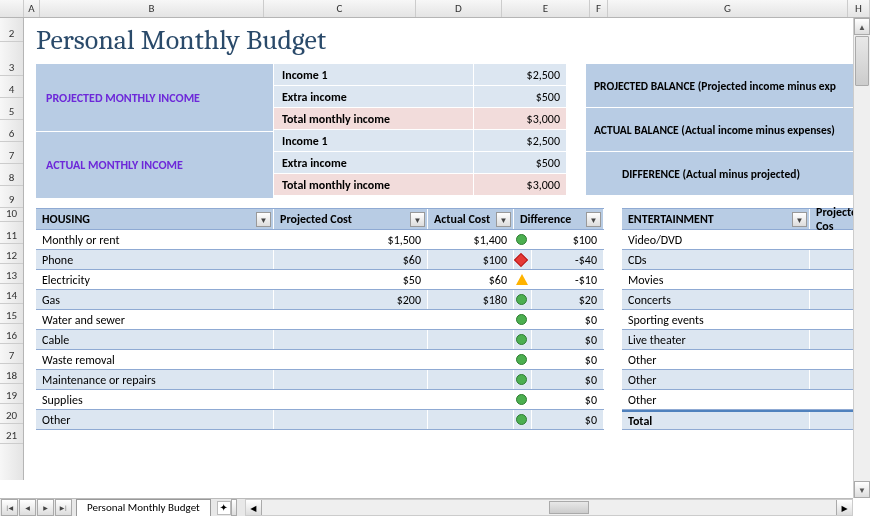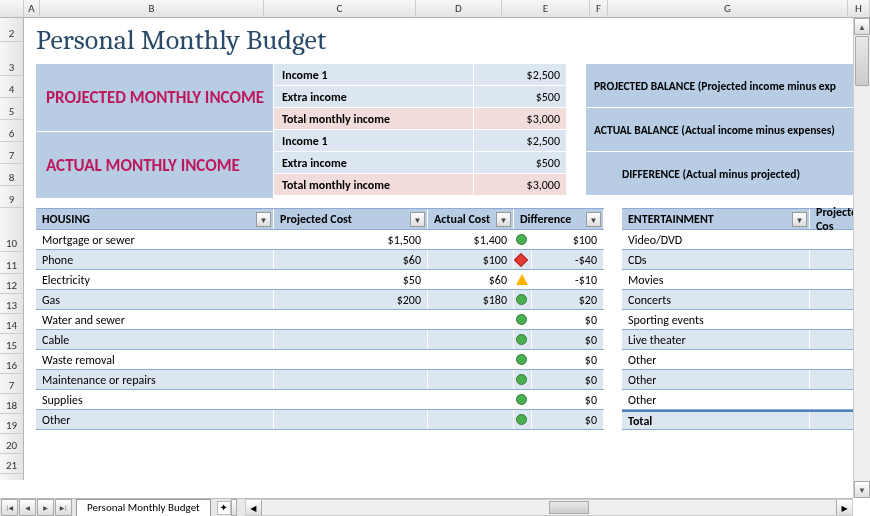--- a/index.html
+++ b/index.html
@@ -10,21 +10,21 @@
 .col-heads .c { text-align: center; border-right: 1px solid #ccc; line-height: 18px; }
 
 .body-wrap { display: flex; height: 462px; }
 .row-heads { width: 24px; background: linear-gradient(to right,#f7f7f7,#e4e4e4); border-right: 1px solid #b5b5b5; font-size: 11px; color: #333; text-align: center; display:flex; flex-direction:column;}
 .row-heads .r { border-bottom: 1px solid #ccc; display:flex; align-items:flex-end; justify-content:center; padding-bottom:1px;}
 
 .sheet { position: relative; flex:1; overflow:hidden; background:#fff;}
 .cell-area { position:absolute; top:0; left:0; right:0;}
 
 .title { font-family: Cambria, Georgia, serif; font-size: 28px; color:#2a4a6a; padding: 6px 0 8px 12px; }
-.plabel { width: 240px; background:#b8cce4; display:flex; align-items:center; padding-left:10px; font-weight:bold; font-size:17px; color:#be185d; border-right:3px solid #fff;}
+.plabel { width: 240px; background:#b8cce4; display:flex; align-items:center; padding-left:10px; font-weight:bold; font-size:12px; color:#6d28d9; border-right:3px solid #fff;}
 .pfield { width:200px; display:flex; align-items:center; padding-left:8px; font-weight:bold; border-right:1px solid #fff;}
 .pval { width:92px; display:flex; align-items:center; justify-content:flex-end; padding-right:6px;}
 .lightblue { background:#dce6f1; }
 .pinkish { background:#f2dcdb; }
 .balance { flex:1; background:#b8cce4; display:flex; align-items:center; padding-left:8px; font-weight:bold; font-size:11.5px;}
 
 .tbl { margin-top:10px; }
 .tbl-head { display:flex; height:22px; background:#b8cce4; font-weight:bold; font-size:12px; border-top:1px solid #8faad3; border-bottom:1px solid #8faad3;}
 .th { display:flex; align-items:center; padding:0 4px 0 6px; border-right:1px solid #fff; position:relative;}
 .th .dd { position:absolute; right:2px; top:3px; width:15px; height:15px; background:linear-gradient(#fefefe,#ddd); border:1px solid #999; display:flex; align-items:center; justify-content:center; font-size:8px; color:#444;}
@@ -71,21 +71,21 @@
 <div class="body-wrap">
   <div class="row-heads">
       <div class="r" style="height: 24px;">2</div>
       <div class="r" style="height: 34px;">3</div>
       <div class="r" style="height: 22px;">4</div>
       <div class="r" style="height: 22px;">5</div>
       <div class="r" style="height: 22px;">6</div>
       <div class="r" style="height: 22px;">7</div>
       <div class="r" style="height: 22px;">8</div>
       <div class="r" style="height: 22px;">9</div>
-      <div class="r" style="height: 14px; margin-top: 30px;">10</div>
+      <div class="r" style="height: 14px;">10</div>
       <div class="r" style="height: 22px;">11</div>
       <div class="r" style="height: 20px;">12</div>
       <div class="r" style="height: 20px;">13</div>
       <div class="r" style="height: 20px;">14</div>
       <div class="r" style="height: 20px;">15</div>
       <div class="r" style="height: 20px;">16</div>
       <div class="r" style="height: 20px;">7</div>
       <div class="r" style="height: 20px;">18</div>
       <div class="r" style="height: 20px;">19</div>
       <div class="r" style="height: 20px;">20</div>
@@ -146,21 +146,21 @@
               <div class="th" style="width: 86px;">
                 <span>Actual Cost</span>
                 <div class="dd">▼</div>
               </div>
               <div class="th" style="width: 90px;">
                 <span>Difference</span>
                 <div class="dd">▼</div>
               </div>
             </div>
             <div class="tr">
-              <div class="td" style="width: 238px;">Mortgage or sewer</div>
+              <div class="td" style="width: 238px;">Monthly or rent</div>
               <div class="td num" style="width: 154px;">$1,500</div>
               <div class="td num" style="width: 86px;">$1,400</div>
               <div class="td icon-cell" style="width: 18px;">
                 <div class="circ"></div>
               </div>
               <div class="td num" style="width: 72px;">$100</div>
             </div>
             <div class="tr alt">
               <div class="td" style="width: 238px;">Phone</div>
               <div class="td num" style="width: 154px;">$60</div>

